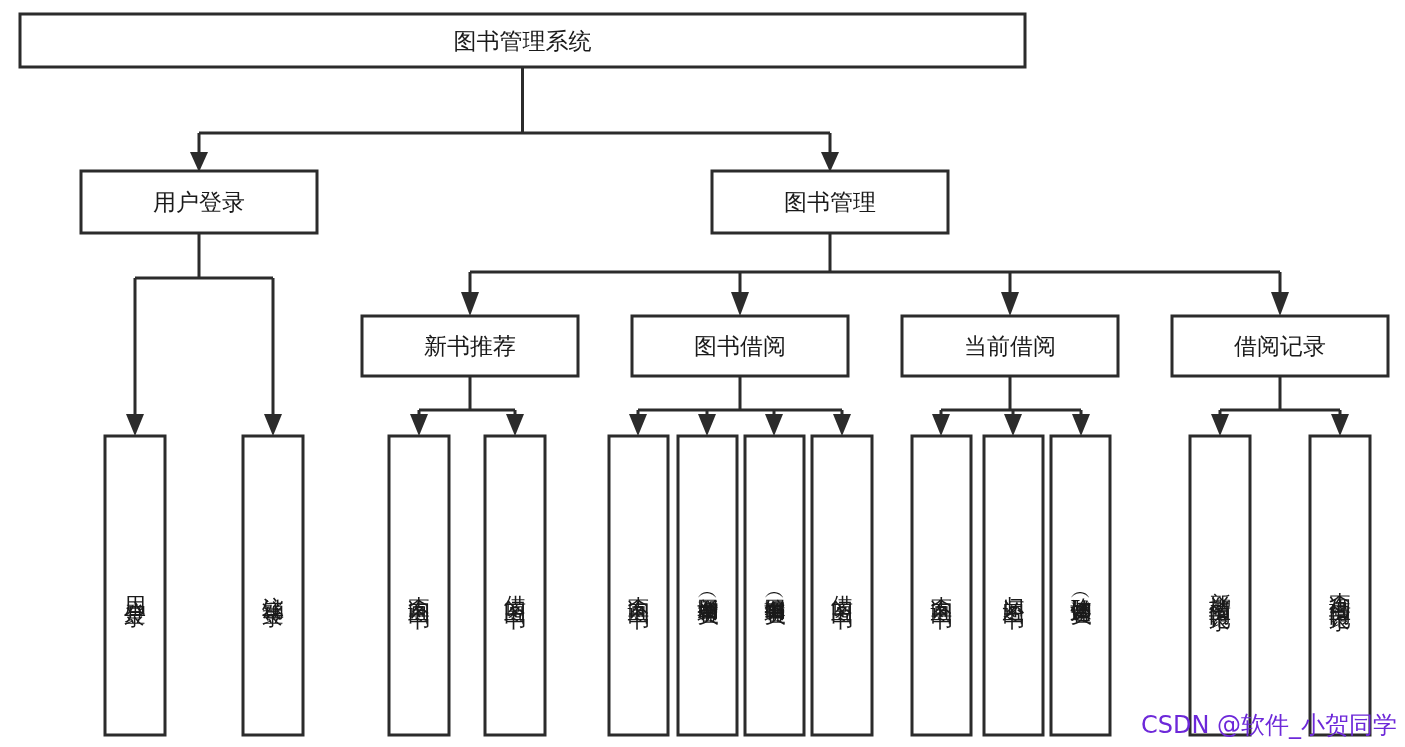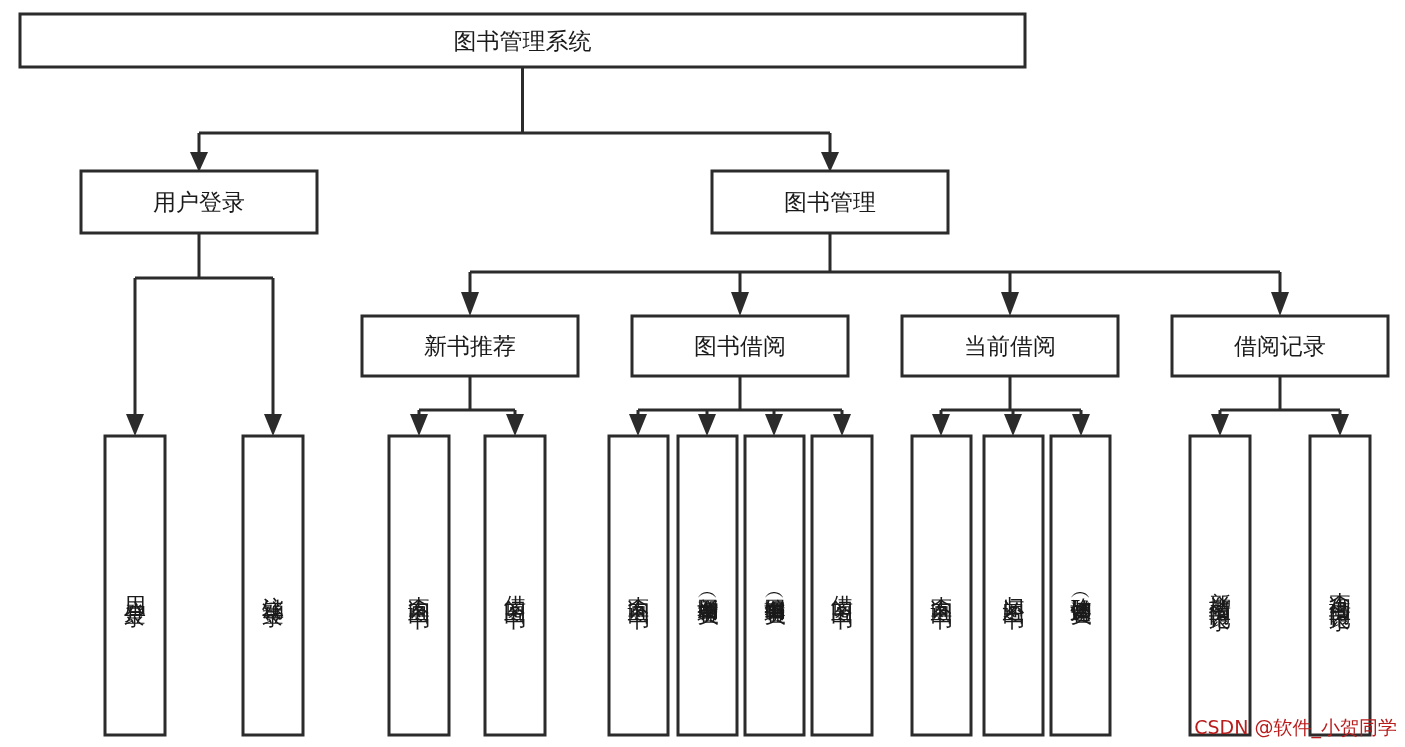--- a/index.html
+++ b/index.html
@@ -65,22 +65,22 @@
   }
   .node-label-v.tight {
     letter-spacing: 1px;
     font-size: 21px;
   }
   #watermark {
     position: absolute;
     right: 8px;
     bottom: 6px;
     font-family: "DejaVu Sans", "Liberation Sans", sans-serif;
-    font-size: 19px;
-    color: #b91c1c;
+    font-size: 24px;
+    color: #6d28d9;
     white-space: nowrap;
     pointer-events: none;
   }
 </style>
 </head>
 <body>
 
 <div id="diagram-root">
 
   <svg id="flow-svg" viewBox="0 0 1405 747">

